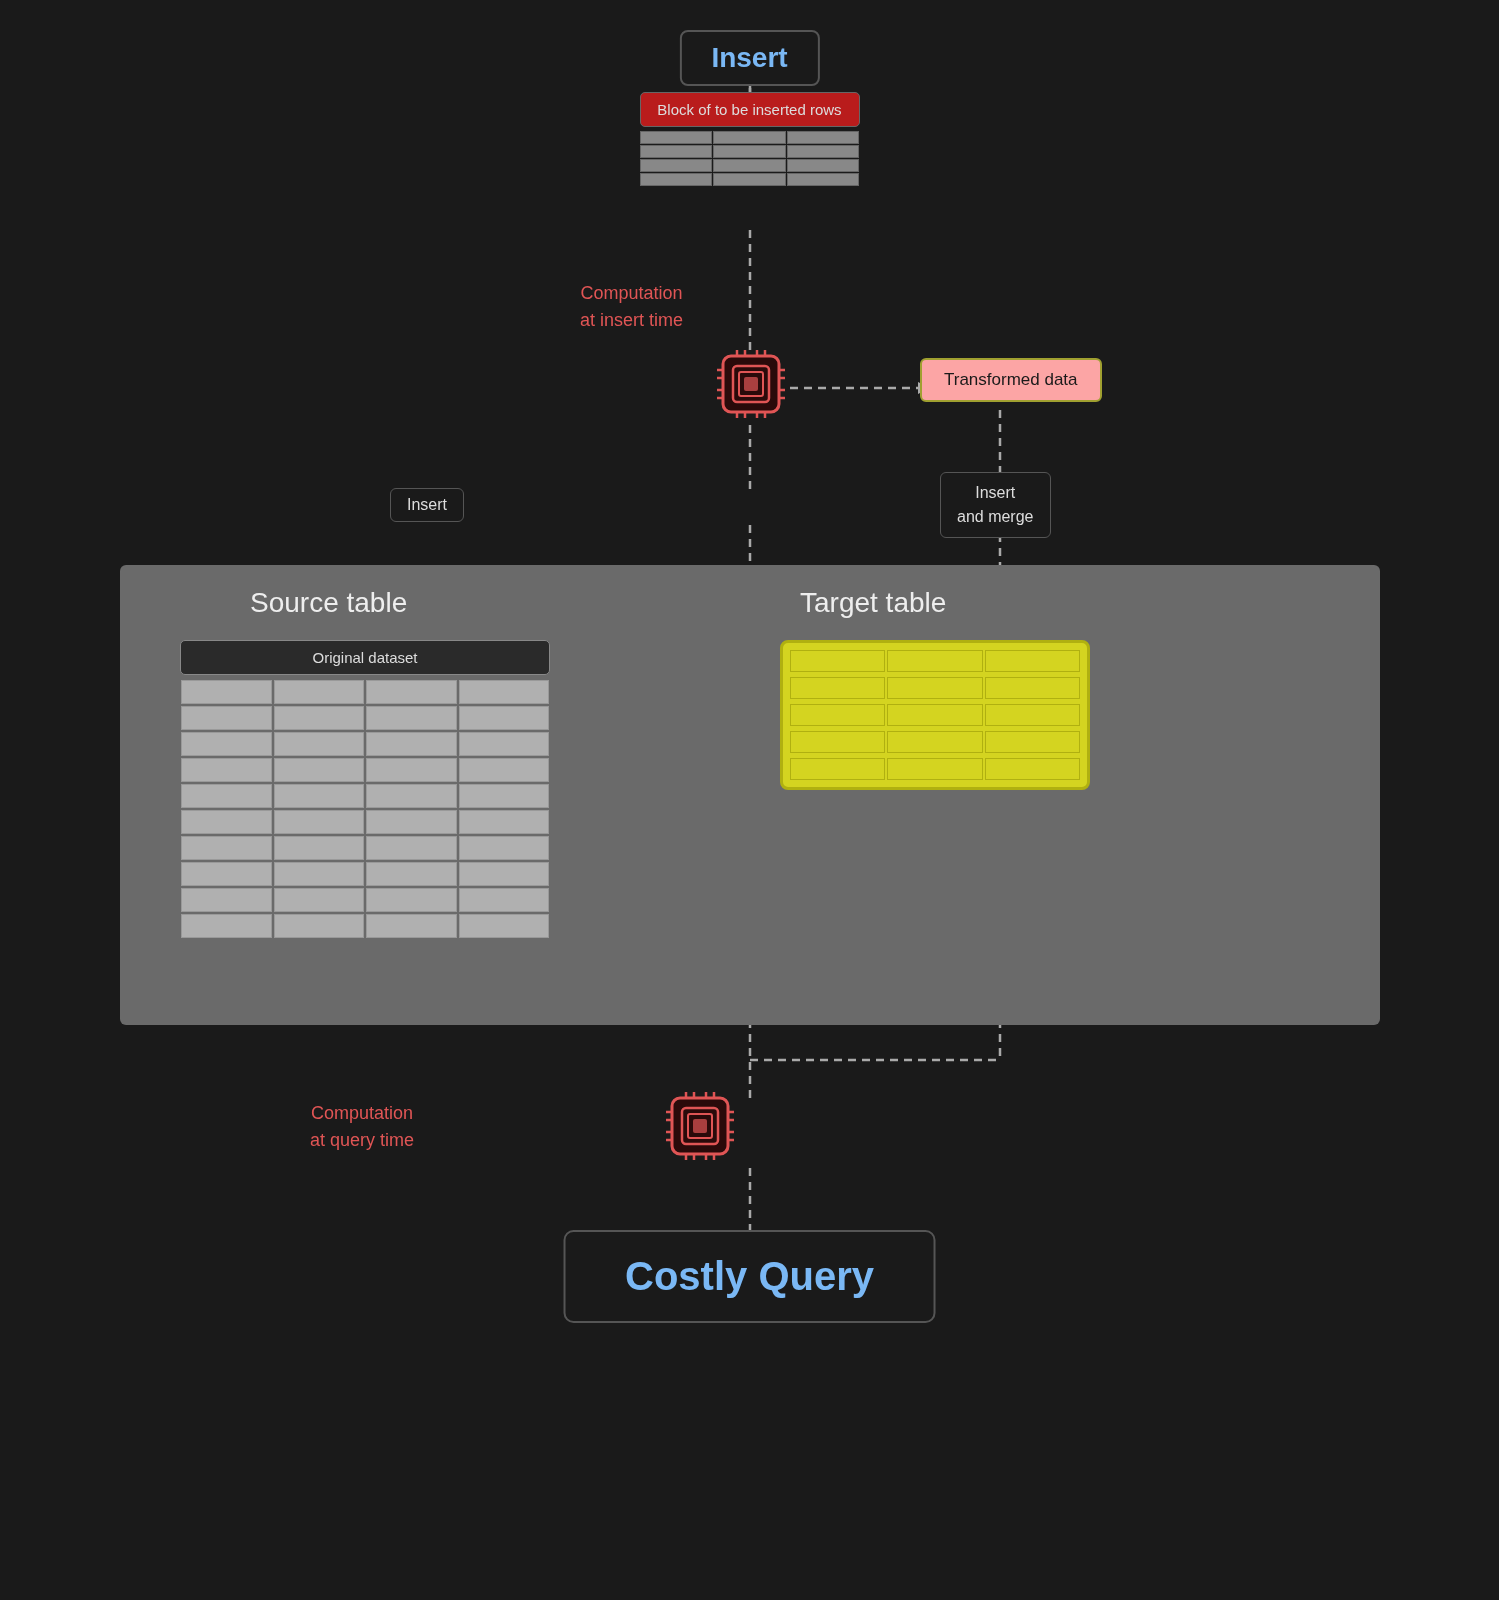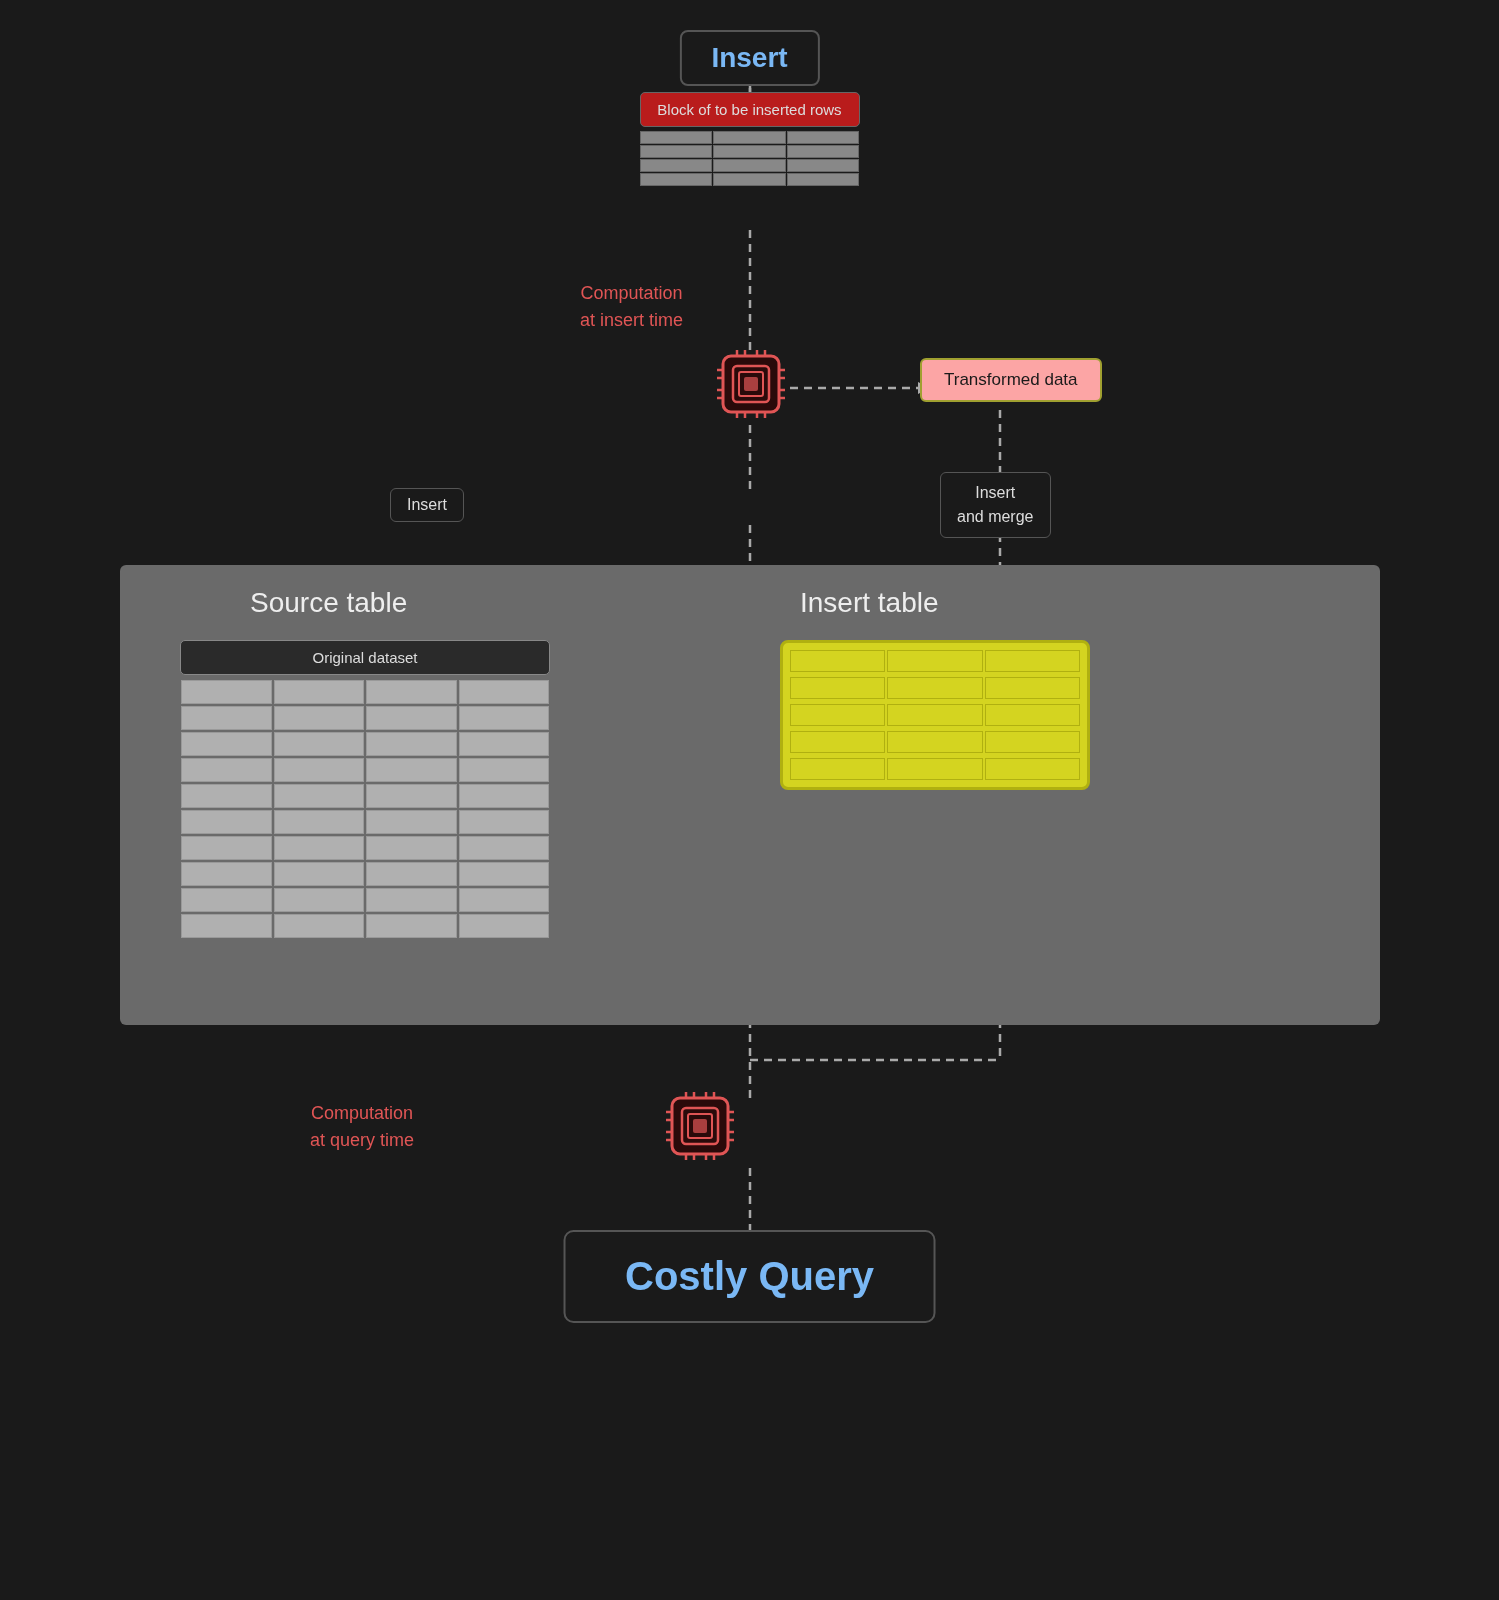--- a/index.html
+++ b/index.html
@@ -171,21 +171,21 @@
 and merge</span>
   </div>
 
   <div style="position:absolute; top:565px; left:120px; width:1260px; height:460px; background:#6a6a6a; border-radius:6px;">
 
     <div style="position:absolute; top:22px; left:130px; color:#eee; font-size:28px; font-weight:300;">
       <span>Source table</span>
     </div>
 
     <div style="position:absolute; top:22px; left:680px; color:#eee; font-size:28px; font-weight:300;">
-      <span>Insert table</span>
+      <span>Target table</span>
     </div>
 
     <div style="position:absolute; top:75px; left:60px; width:370px;">
 
       <div style="background:#2a2a2a; border:1.5px solid #888; border-radius:5px; padding:8px 12px; color:#ddd; font-size:15px; text-align:center; margin-bottom:4px; position:relative; z-index:2;">
         <span>Original dataset</span>
       </div>
 
       <div>
         <div style="display:flex; height:26px;">

